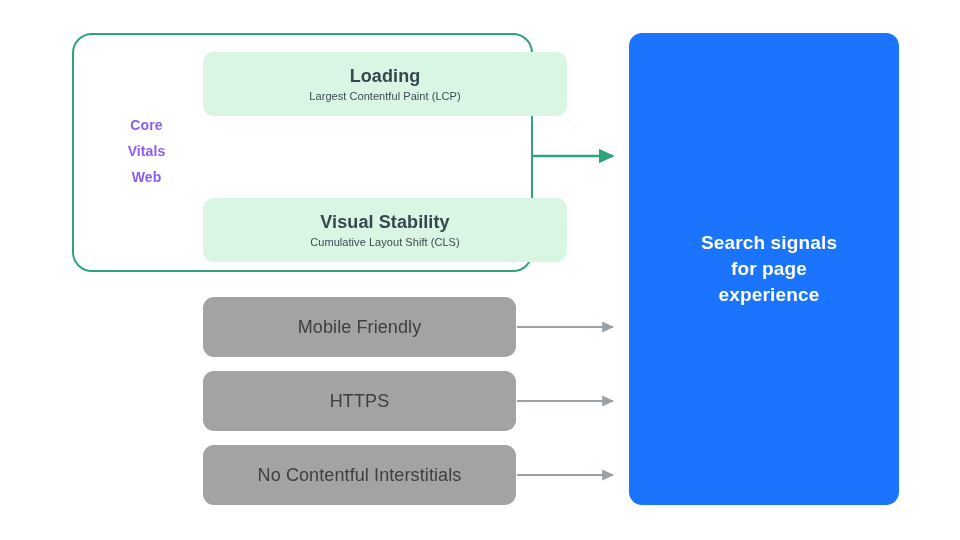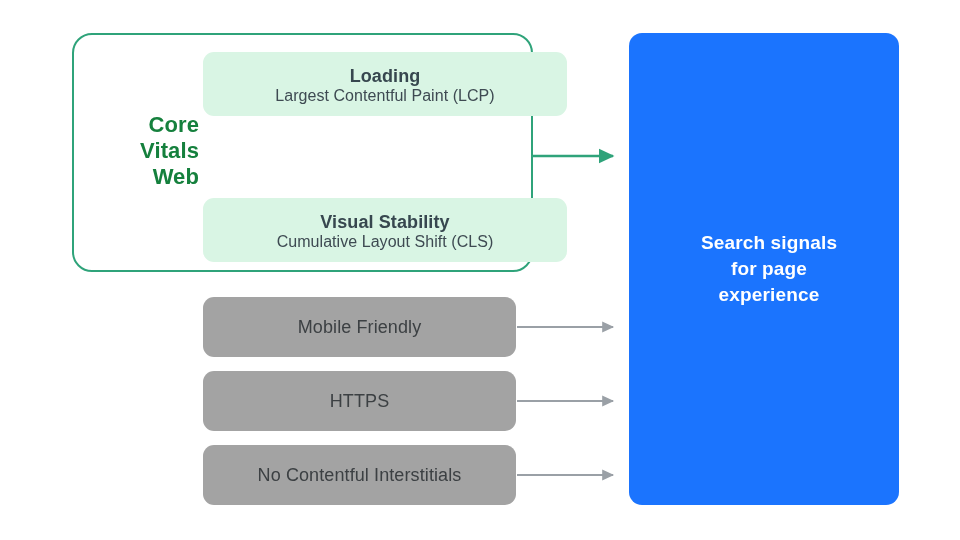--- a/index.html
+++ b/index.html
@@ -31,26 +31,26 @@
     border-radius: 20px;
     background: transparent;
   }
 
   
   .cwv-label {
     position: absolute;
     left: 94px;
     top: 112px;
     width: 105px;
-    color: #15803d;
-    font-size: 22px;
+    color: #8b5cf6;
+    font-size: 14px;
     font-weight: bold;
     line-height: 26px;
     letter-spacing: 0.1px;
-    text-align: right;
+    text-align: center;
   }
   .cwv-label .ln { display: block; }
 
   
   .metric-card {
     position: absolute;
     left: 203px;
     width: 364px;
     height: 64px;
     background: #D9F5E4;
@@ -65,21 +65,21 @@
   .metric-card.c2 { top: 125px; }
   .metric-card.c3 { top: 198px; }
   .metric-title {
     font-size: 18px;
     font-weight: bold;
     color: #37474F;
     line-height: 22px;
     letter-spacing: 0.1px;
   }
   .metric-sub {
-    font-size: 16px;
+    font-size: 11px;
     font-weight: normal;
     color: #3E4A52;
     line-height: 16px;
     margin-top: 1px;
     letter-spacing: 0.05px;
   }
 
   
   .signal-card {
     position: absolute;

